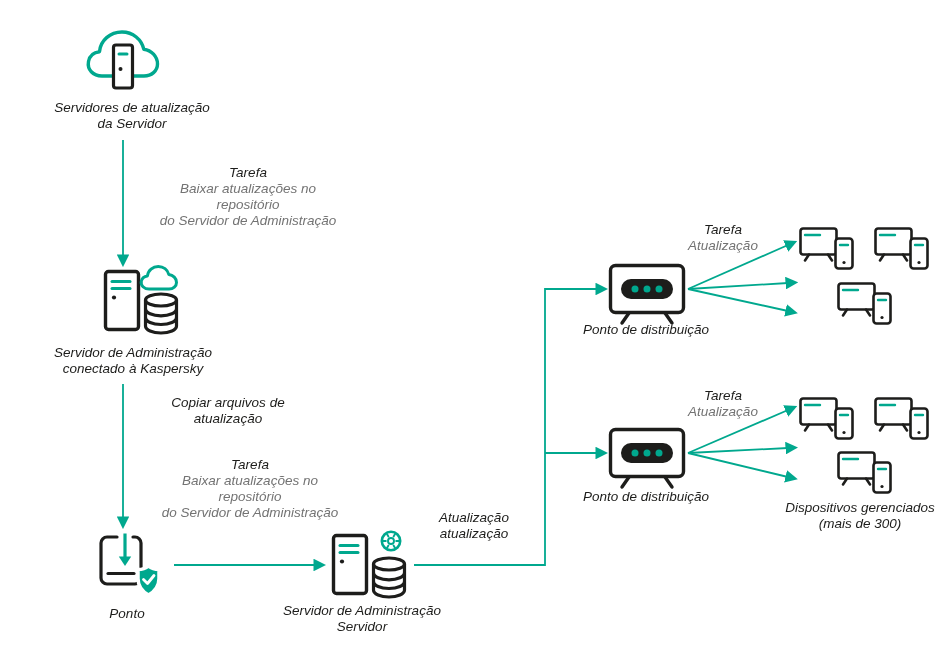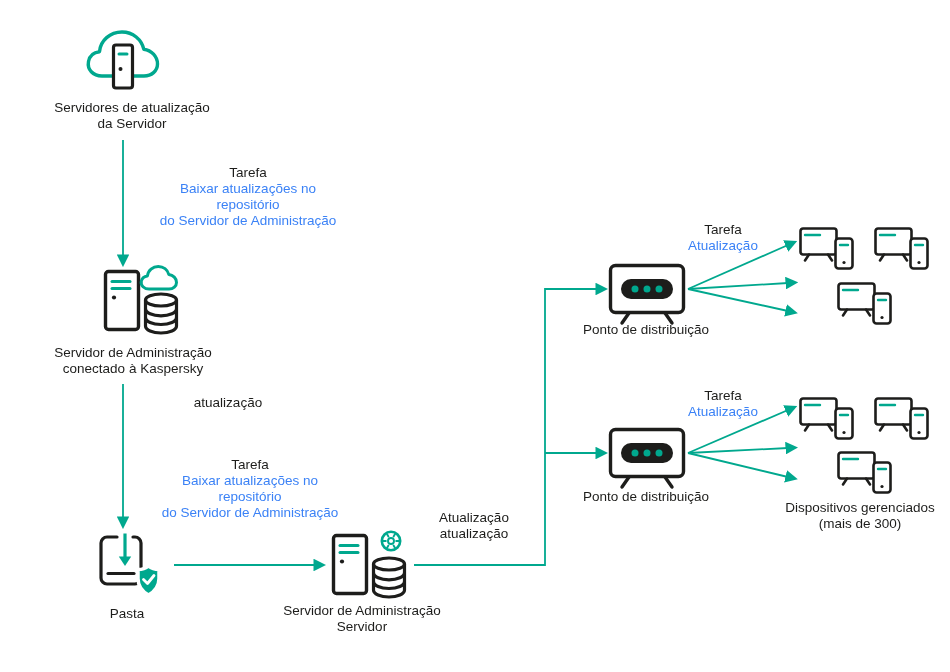--- a/index.html
+++ b/index.html
@@ -1,23 +1,23 @@
 <!DOCTYPE html>
 <html><head>
 <meta charset="utf-8">
 <style>
   * { margin: 0; padding: 0; box-sizing: border-box; }
   html, body { background: #ffffff; }
   body { font-family: "Liberation Sans", sans-serif; color: #1D1D1B; }
-  .canvas { position: relative; width: 950px; height: 672px; background: #fff; overflow: hidden; }
+  .canvas { position: relative; width: 950px; height: 672px; background: #fff; overflow: hidden; font-style: italic; }
   .abs { position: absolute; }
   .connectors { position: absolute; left: 0; top: 0; pointer-events: none; }
   .label { position: absolute; text-align: center; font-size: 13.5px; line-height: 16px; color: #1D1D1B; }
   .line { display: block; }
-  .teal { color: #3b82f6; }
+  .teal { color: #737373; }
   svg { display: block; }
 </style>
 </head>
 <body>
 
 <div class="canvas">
 
   <svg width="0" height="0" style="position:absolute" aria-hidden="true">
     <defs>
       <symbol id="sym-server-base" viewBox="0 0 82 74">
@@ -97,20 +97,21 @@
       <use href="#sym-server-base"></use>
       <path d="M49,25 C44,25 40.5,21.5 41.3,17.3 C41.9,14.3 44.3,12.2 47.4,11.9 C48.1,6.4 52.8,2.5 58.3,2.5 C63.4,2.5 67.6,5.8 68.8,10.5 C73.2,11 76.5,14.4 76.5,18.4 C76.5,22.2 73.3,25 69,25 Z" fill="#fff" stroke="#00A88E" stroke-width="3" stroke-linejoin="round"></path>
     </svg>
   </div>
   <div class="label" style="left:33px; top:345px; width:200px;">
     <span class="line">Servidor de Administração</span>
     <span class="line">conectado à Kaspersky</span>
   </div>
 
   <div class="label" style="left:128px; top:395px; width:200px;">
+    <span class="line">Copiar arquivos de</span>
     <span class="line">atualização</span>
   </div>
 
   <div class="label" style="left:150px; top:457px; width:200px;">
     <span class="line">Tarefa</span>
     <span class="line teal">Baixar atualizações no</span>
     <span class="line teal">repositório</span>
     <span class="line teal">do Servidor de Administração</span>
   </div>
 
@@ -118,21 +119,21 @@
     <svg width="68" height="66" viewBox="0 0 68 66">
       <path d="M23,5 H13 C9.7,5 7,7.7 7,11 V46 C7,49.3 9.7,52 13,52 H41 C44.3,52 47,49.3 47,46 V11 C47,7.7 44.3,5 41,5 H39" fill="none" stroke="#1D1D1B" stroke-width="3.2" stroke-linecap="round"></path>
       <path d="M14,41.5 H40" stroke="#1D1D1B" stroke-width="3.2" stroke-linecap="round" fill="none"></path>
       <path d="M31,1.5 V26" stroke="#00A88E" stroke-width="3.2" fill="none"></path>
       <path d="M24.8,24.5 H37.2 L31,34 Z" fill="#00A88E"></path>
       <path d="M44,37.5 C48,37.5 52,36.1 54.5,34 C57,36.1 61,37.5 65,37.5 V46.5 C65,55 59.3,60.3 54.5,63 C49.7,60.3 44,55 44,46.5 Z" fill="#00A88E" stroke="#fff" stroke-width="3.5"></path>
       <polyline points="49.5,47.5 53.5,51.5 60,43.5" fill="none" stroke="#fff" stroke-width="2.8" stroke-linecap="round" stroke-linejoin="round"></polyline>
     </svg>
   </div>
   <div class="label" style="left:47px; top:606px; width:160px;">
-    <span class="line">Pasta</span>
+    <span class="line">Ponto</span>
   </div>
 
   <div class="abs" style="left:328px; top:528px;">
     <svg width="82" height="74" viewBox="0 0 82 74">
       <use href="#sym-server-base"></use>
       <circle cx="63" cy="13" r="9.2" fill="#fff" stroke="#00A88E" stroke-width="2.6"></circle>
       <circle cx="63" cy="13" r="3" fill="none" stroke="#00A88E" stroke-width="1.9"></circle>
       <g stroke="#00A88E" stroke-width="1.9" stroke-linecap="round">
         <path d="M68.2,13 L70.8,13"></path>
         <path d="M65.6,8.5 L66.9,6.25"></path>

